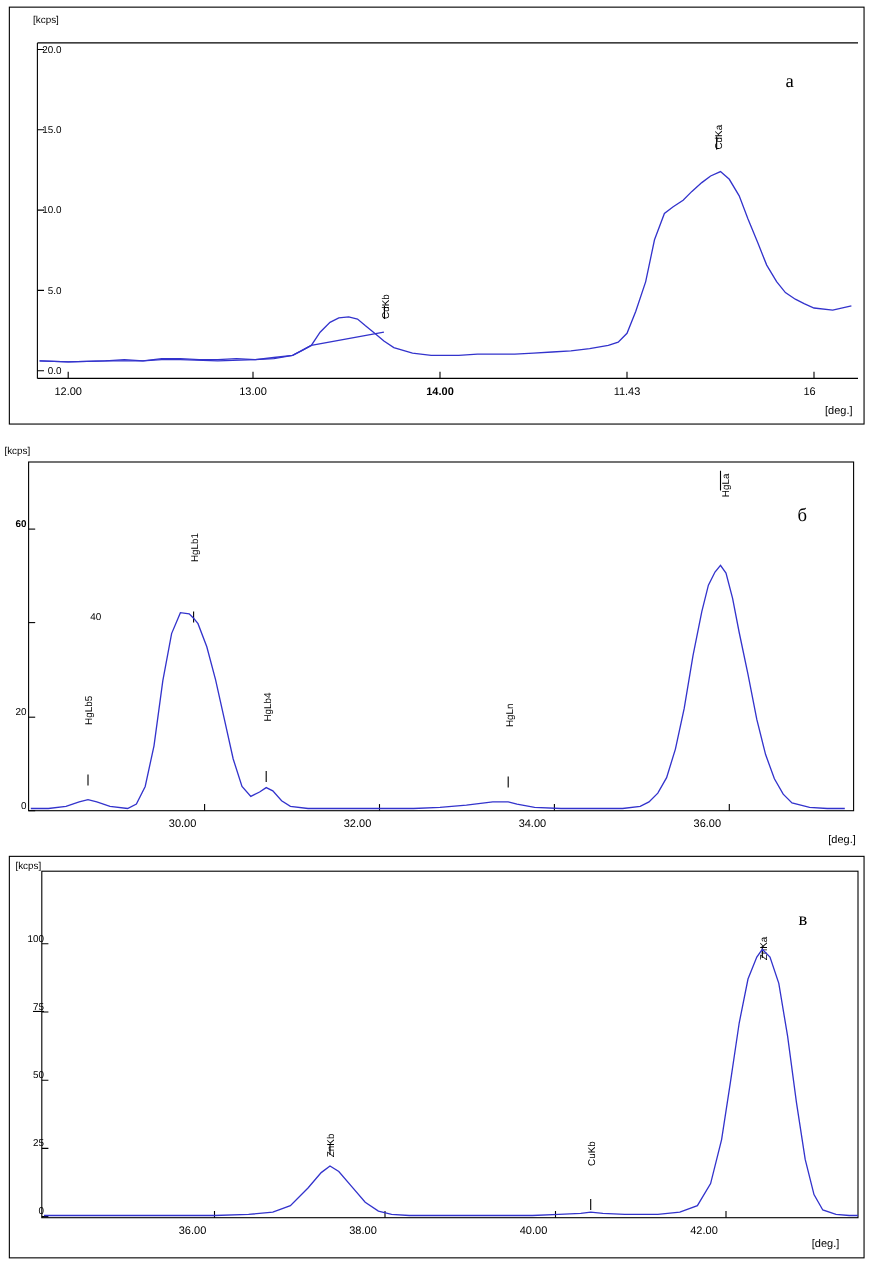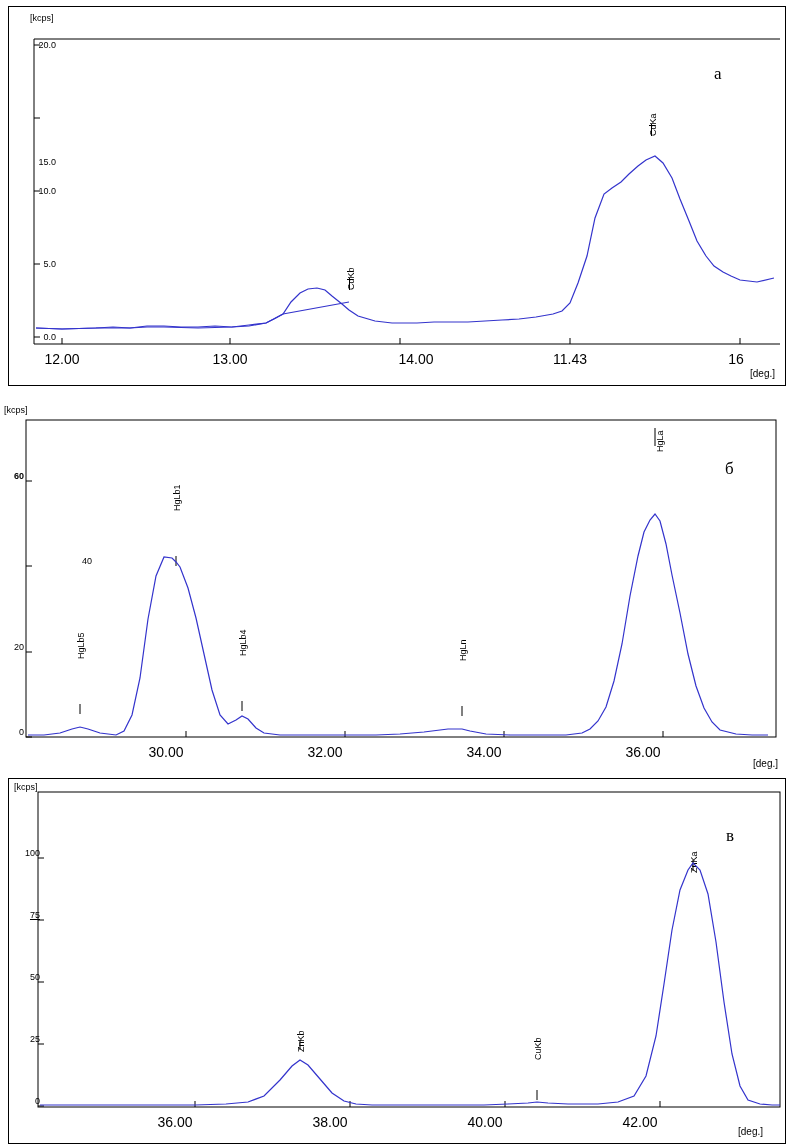--- a/index.html
+++ b/index.html
@@ -10,21 +10,21 @@
   .panel-frame{position:absolute;border:1px solid #000;box-sizing:border-box;background:#fff;}
 
   .unit-label{position:absolute;font-size:9px;color:#000;letter-spacing:0;}
   .deg-label{position:absolute;font-size:10px;color:#000;}
 
   .plot{position:absolute;box-sizing:border-box;}
   .plot svg{display:block;}
 
   .panel-letter{position:absolute;font-size:17px;font-family:"Liberation Serif",serif;color:#000;}
 
-  .axis-tick-label{position:absolute;font-size:14px;color:#000;text-align:left;transform:translateX(-50%);}
+  .axis-tick-label{position:absolute;font-size:10px;color:#000;text-align:left;transform:translateX(-50%);}
   .axis-tick-label-y{position:absolute;font-size:9px;color:#000;text-align:right;transform:translateY(-50%);}
 
   .peaklabel{position:absolute;font-size:9px;color:#000;white-space:nowrap;
              transform-origin:left top;transform:rotate(-90deg);}
   .peakline{position:absolute;background:#000;width:1px;}
 </style>
 </head>
 <body>
 
 <div class="page">
@@ -32,26 +32,26 @@
   <div class="panel" style="left:8px;top:6px;width:778px;height:380px;">
     <div class="panel-frame" style="left:0;top:0;width:778px;height:380px;"></div>
 
     <div class="unit-label" style="left:22px;top:7px;">[kcps]</div>
     <div class="deg-label" style="left:742px;top:362px;">[deg.]</div>
     <div class="panel-letter" style="left:706px;top:58px;">а</div>
 
     <div class="axis-tick-label-y" style="left:12px;width:36px;top:331px;">0.0</div>
     <div class="axis-tick-label-y" style="left:12px;width:36px;top:258px;">5.0</div>
     <div class="axis-tick-label-y" style="left:12px;width:36px;top:185px;">10.0</div>
-    <div class="axis-tick-label-y" style="left:12px;width:36px;top:112px;margin-top:44px;">15.0</div>
+    <div class="axis-tick-label-y" style="left:12px;width:36px;top:112px;">15.0</div>
     <div class="axis-tick-label-y" style="left:12px;width:36px;top:39px;">20.0</div>
 
     <div class="axis-tick-label" style="left:54px;top:345px;">12.00</div>
     <div class="axis-tick-label" style="left:222px;top:345px;">13.00</div>
-    <div class="axis-tick-label" style="left:408px;top:345px;">14.00</div>
+    <div class="axis-tick-label" style="left:392px;top:345px;font-weight:bold;">14.00</div>
     <div class="axis-tick-label" style="left:562px;top:345px;">11.43</div>
     <div class="axis-tick-label" style="left:728px;top:345px;">16</div>
 
     <div class="peakline" style="left:341px;top:272px;height:12px;"></div>
     <div class="peaklabel" style="left:338px;top:284px;">CdKb</div>
 
     <div class="peakline" style="left:643px;top:118px;height:12px;"></div>
     <div class="peaklabel" style="left:640px;top:130px;">CdKa</div>
 
     <div class="plot" style="left:0;top:0;width:778px;height:380px;">

